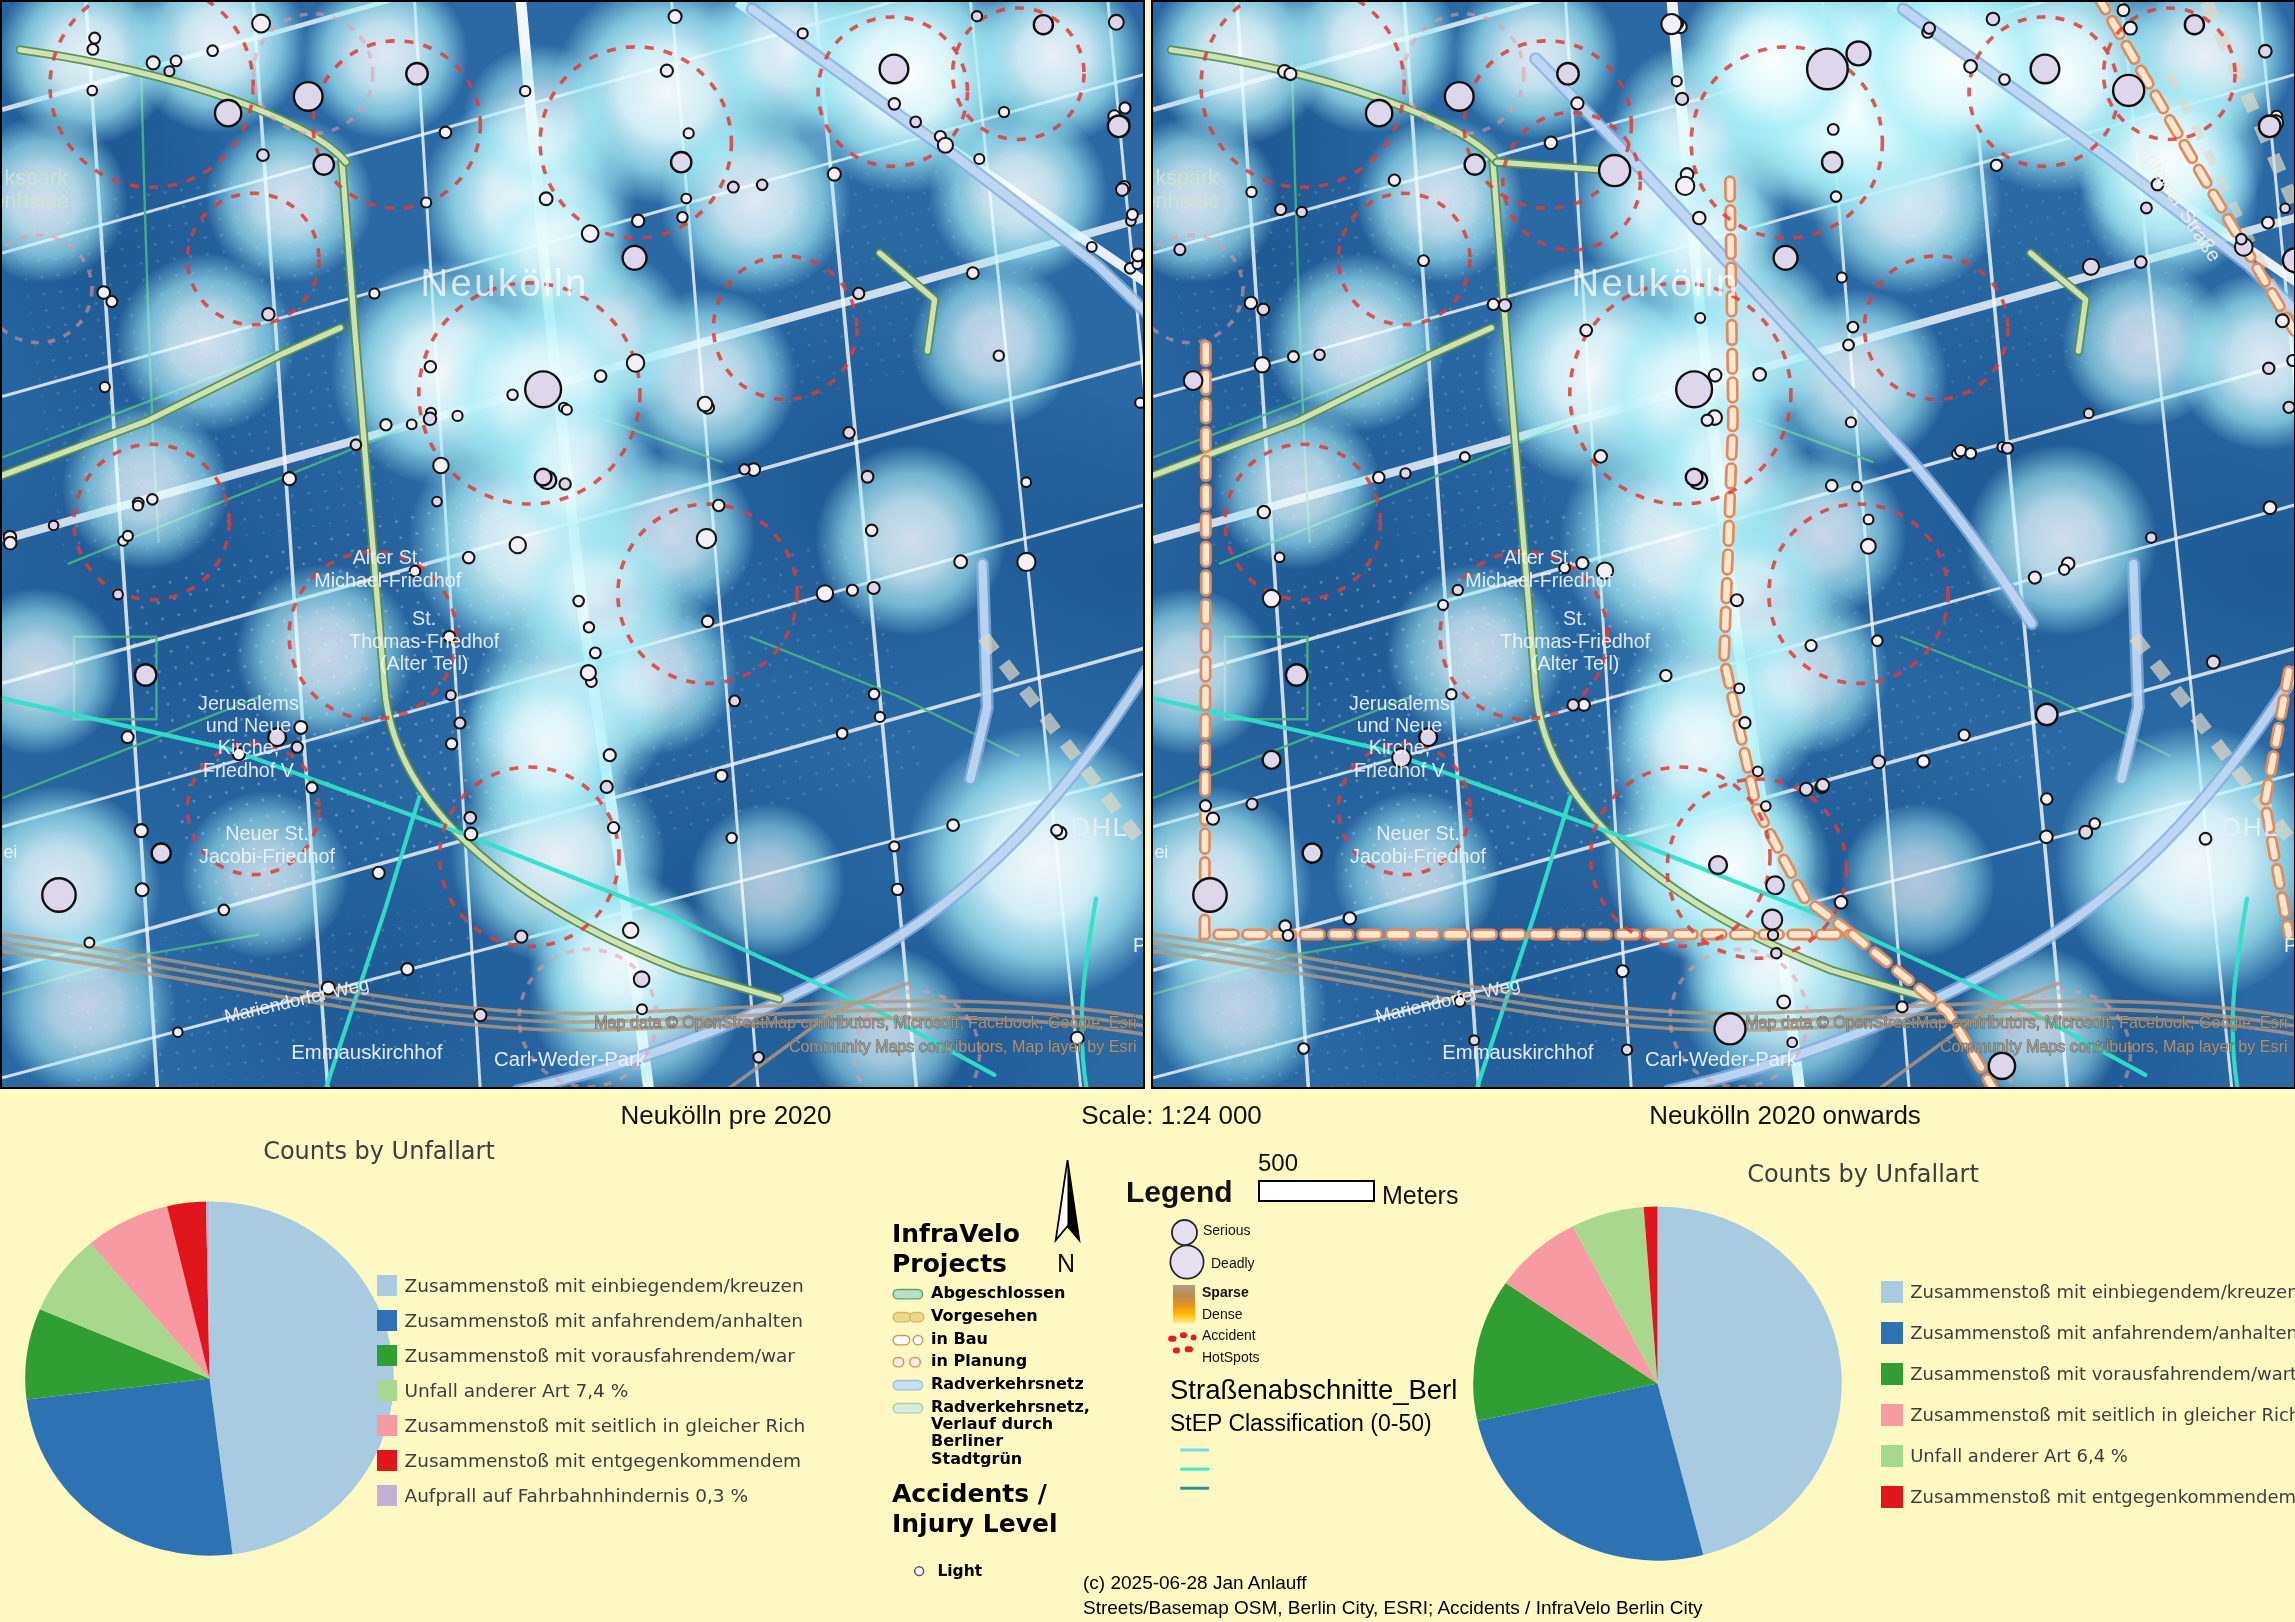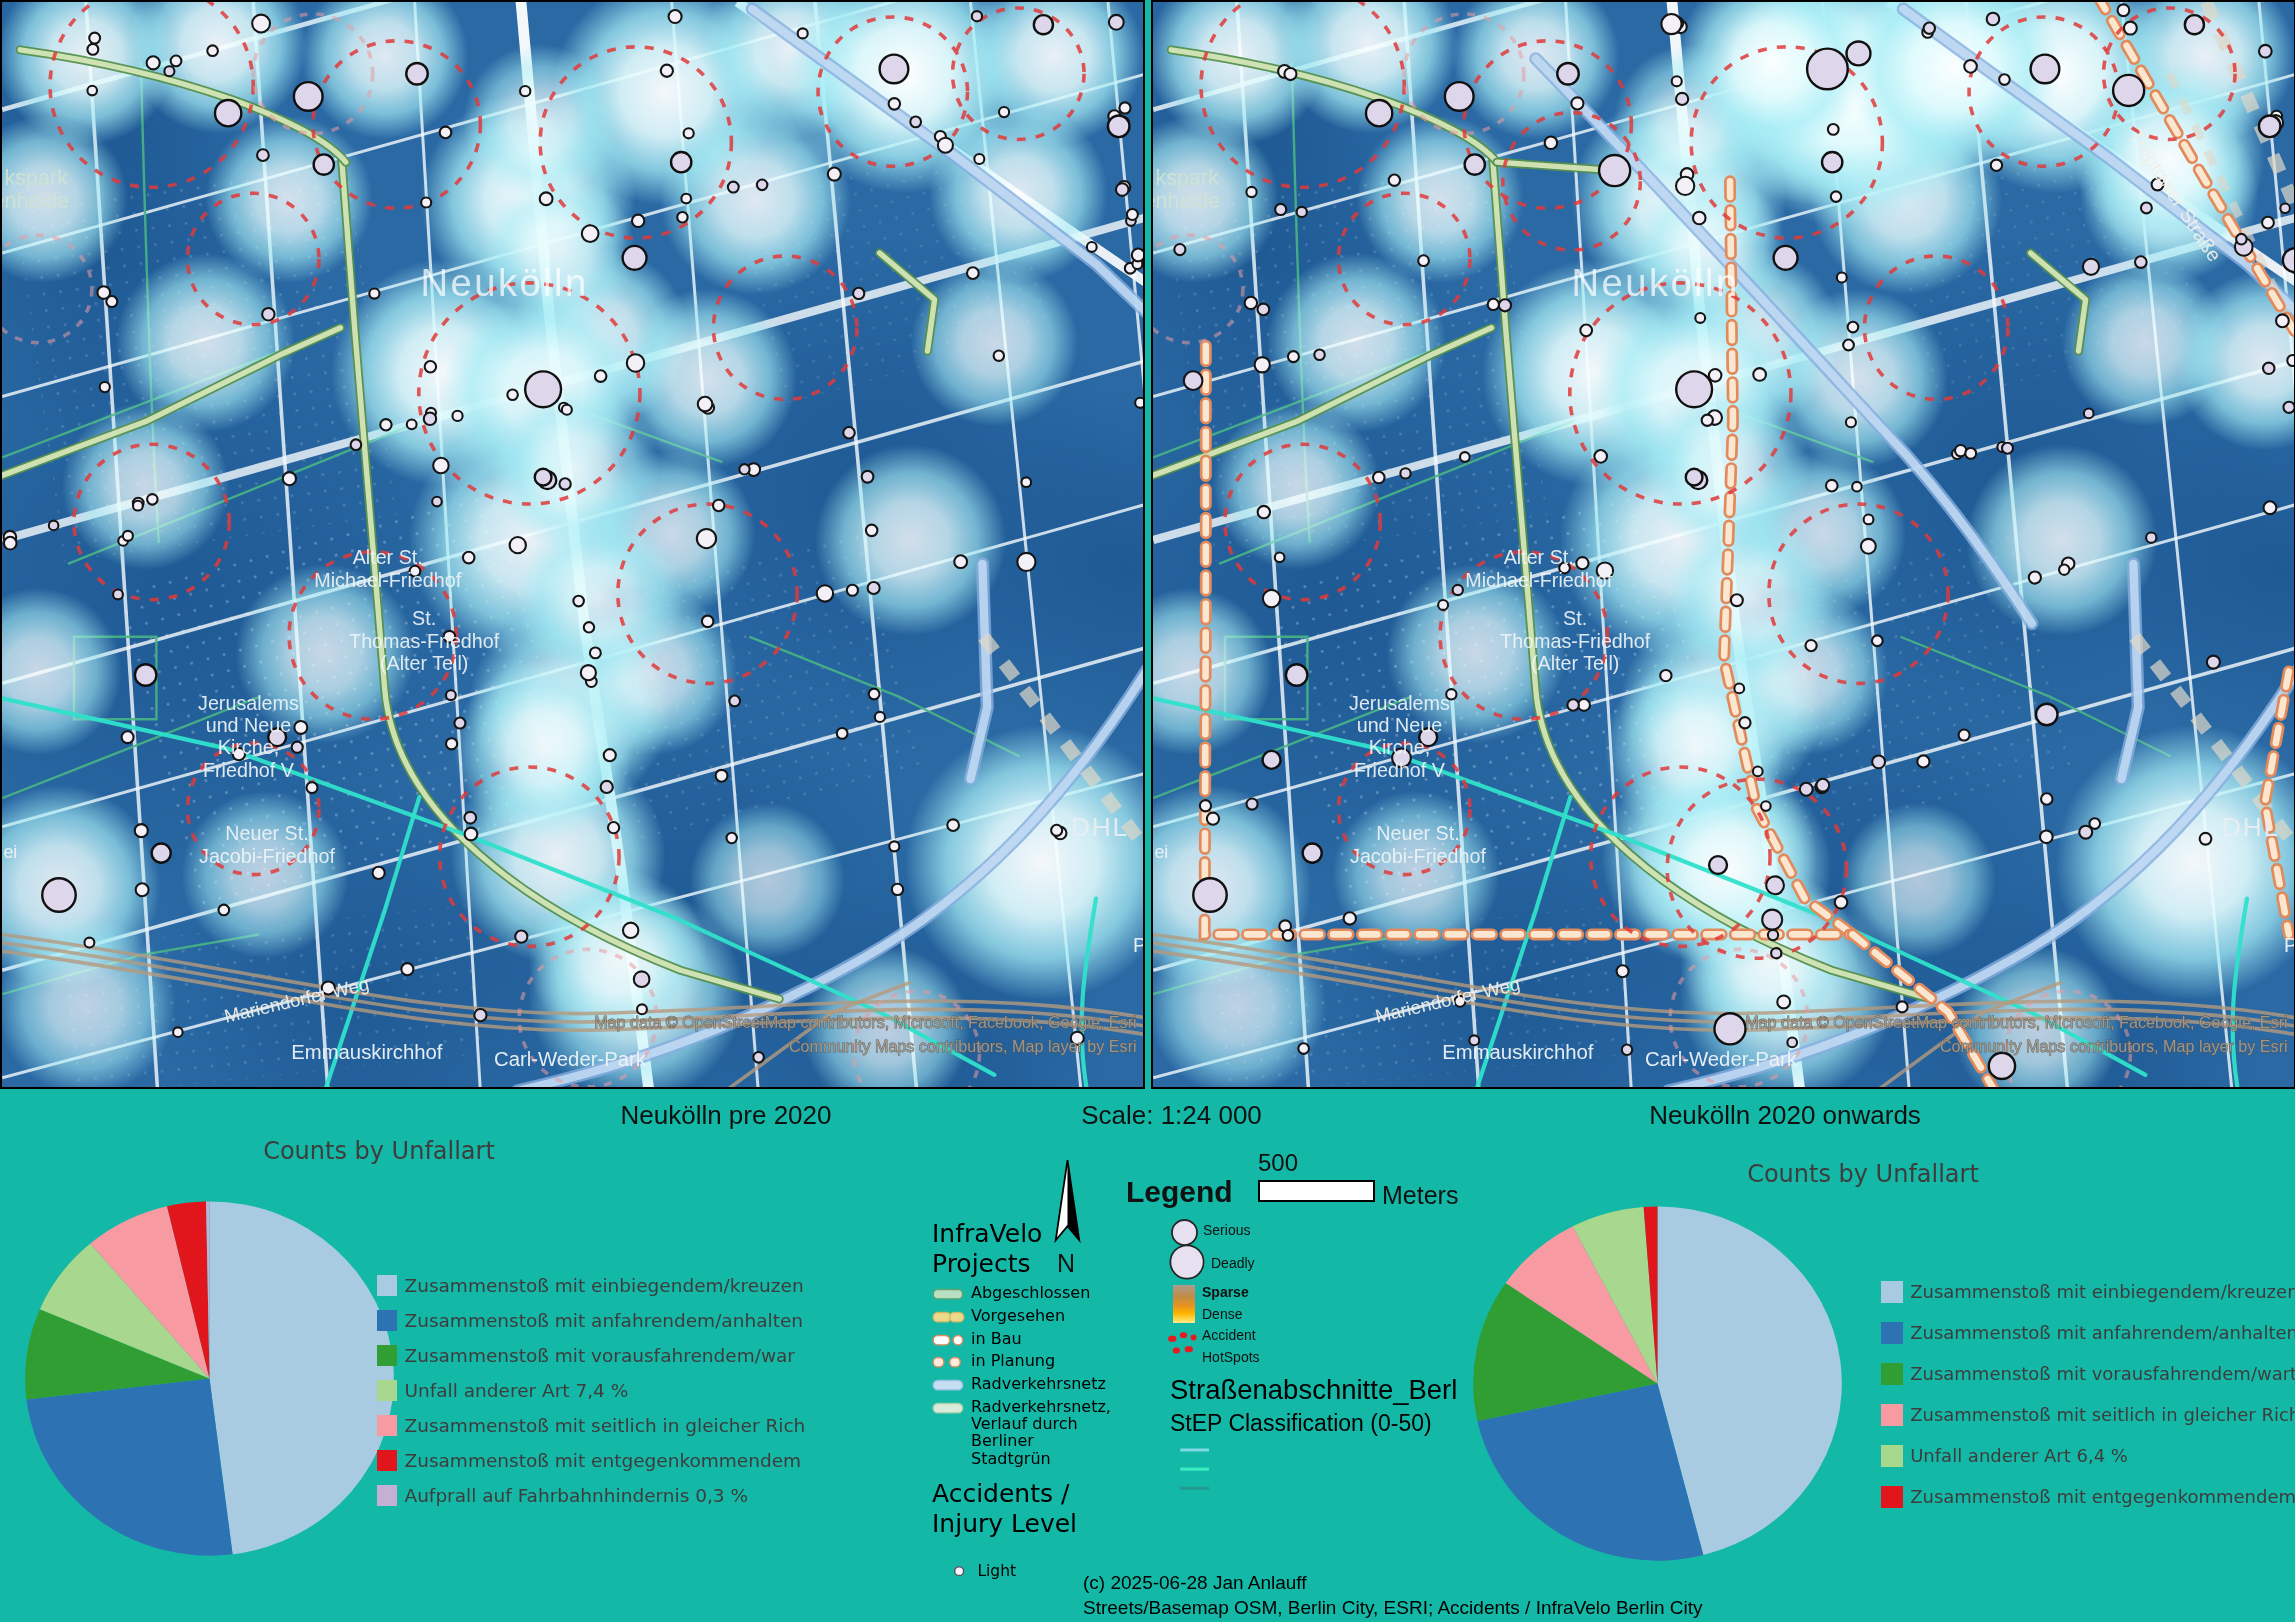--- a/index.html
+++ b/index.html
@@ -1,16 +1,16 @@
 <!DOCTYPE html>
 <html style="font-size:9.6px"><head>
 <meta charset="utf-8">
 <style>
   html,body{margin:0;padding:0;background:#777;}
-  #page{position:relative;width:2295px;height:1623px;background:#14b8a6;overflow:hidden;
+  #page{position:relative;width:2295px;height:1623px;background:#fef9c3;overflow:hidden;
         font-family:"Liberation Sans",sans-serif;color:#111;}
   .abs{position:absolute;}
   
   .map-panel{position:absolute;top:0;width:1145px;height:1089px;border:2.4px solid #000;
              box-sizing:border-box;background:#2a69a4;overflow:hidden;}
   #map-left{left:0;} #map-right{left:1151px;}
   .map-panel svg{position:absolute;left:0;top:0;}
   svg text{font-family:"Liberation Sans",sans-serif;}
   .ml-park{fill:#cfe3d4;opacity:.95;}
   .ml-big{fill:#ffffff;opacity:.72;letter-spacing:4px;}
@@ -35,21 +35,21 @@
   .row{display:flex;align-items:center;}
   #pie-legend-left .row{height:35px;}
   #pie-legend-right .row{height:41px;}
   .sw{flex:0 0 auto;margin-right:7.2px;}
   #pie-legend-left .sw{width:20.3px;height:20.3px;}
   #pie-legend-right .sw{width:22px;height:22px;}
   .lb{font-family:"DejaVu Sans",sans-serif;color:#3d3d3d;white-space:nowrap;overflow:hidden;}
   #pie-legend-left .lb{font-size:18.5px;max-width:404px;}
   #pie-legend-right .lb{font-size:18px;max-width:389px;}
   
-  #infra{position:absolute;left:932px;top:1219px;width:197px;font-family:"DejaVu Sans",sans-serif;color:#000;}
+  #infra{position:absolute;left:892px;top:1219px;width:197px;font-family:"DejaVu Sans",sans-serif;color:#000;font-weight:bold;}
   .infra-head{font-size:25px;line-height:30px;}
   .infra-item{display:flex;align-items:flex-start;margin-top:5.4px;}
   .infra-item svg{width:33px;height:14.3px;flex:0 0 auto;margin-top:3px;margin-right:6px;}
   .ilb{font-size:16px;line-height:17.3px;width:128px;}
   #acc-head{margin-top:12px;}
   .light-row{display:flex;align-items:center;margin-top:23px;margin-left:20.3px;}
   .light-row svg{width:14.3px;height:14.3px;margin-right:10.8px;}
   .light-row span{font-size:15.5px;font-family:"DejaVu Sans",sans-serif;}
   
   #legend-title{left:1126px;top:1175px;font-size:30px;font-weight:bold;}

